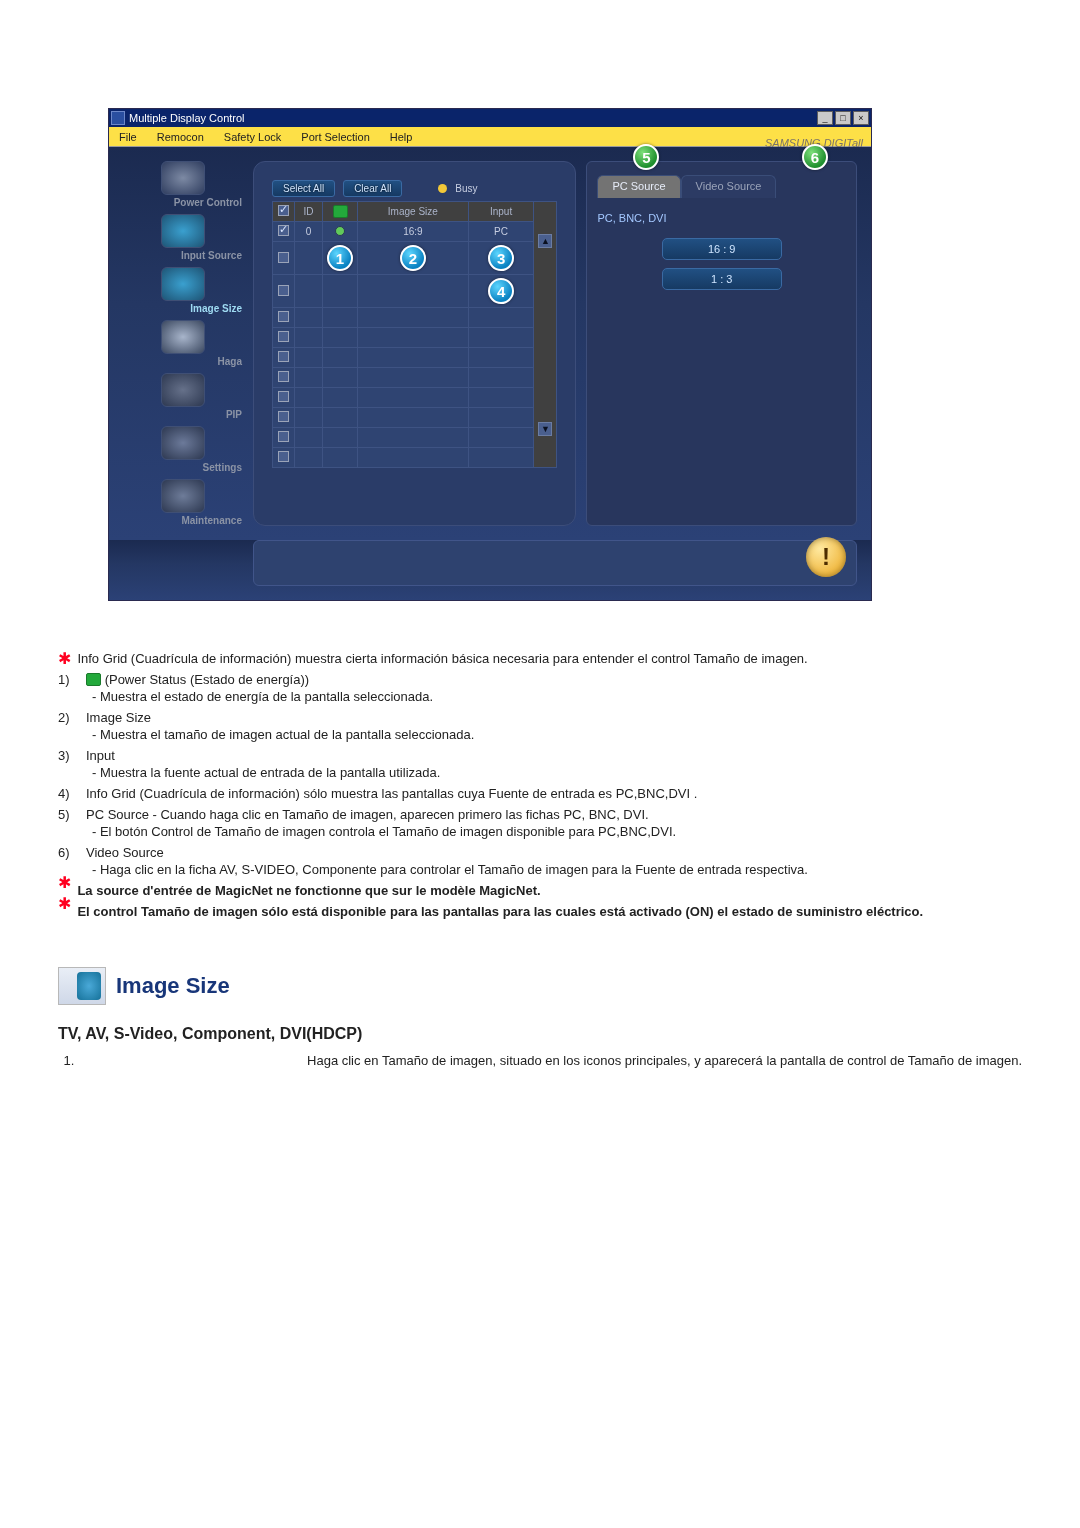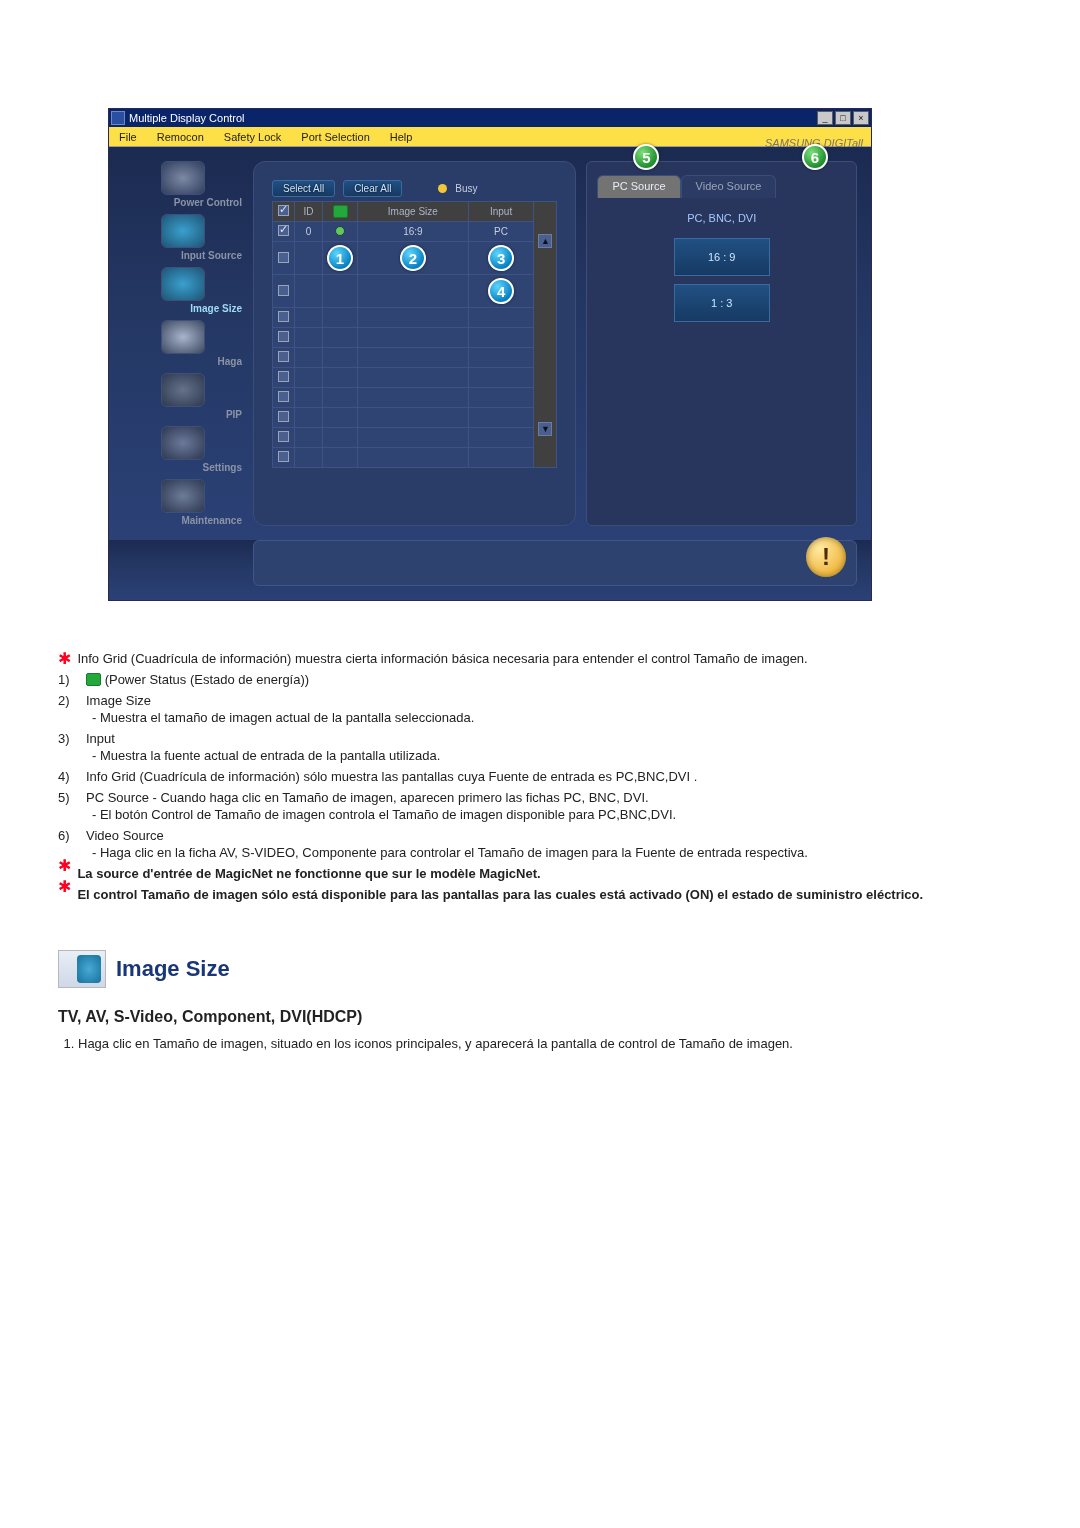--- a/index.html
+++ b/index.html
@@ -147,33 +147,33 @@
     border-bottom:none;
     border-radius:6px 6px 0 0;
     color:#9aa3b8;
     background:#2c3b64;
   }
   .tab.active { background:#737373; color:#e6ebf7; }
   .tab-marker { position:absolute; top:-28px; }
   .tab-marker.left { left:36px; }
   .tab-marker.right { right:18px; }
   .section-label {
-    text-align:center; color:#a4c8ff; font-size:11px; margin:6px 0 14px;
+    text-align:left; color:#a4c8ff; font-size:11px; margin:6px 0 14px;
   }
   .ratio-btn {
     display:block;
-    width:96px;
+    width:120px;
     margin:8px auto;
-    padding:12px 0;
+    padding:4px 0;
     text-align:center;
     font-size:11px;
     color:#cfe5ff;
     background:linear-gradient(#215083,#163a63);
     border:1px solid #3a6aa3;
-    border-radius:0;
+    border-radius:5px;
   }
   .status-inner {
     flex:1;
     height:36px;
     background:#2e426f;
     border:1px solid #41558a;
     border-radius:4px;
     position:relative;
   }
   .alert-circle {
@@ -199,21 +199,21 @@
   .section-title-row { display:flex; align-items:center; gap:10px; margin:48px 0 18px 0;}
   .title-icon {
     width:48px;height:38px;border:1px solid #b8b8b8;background:linear-gradient(#e9eef6,#cfd8e8);position:relative;
   }
   .title-icon::after {
     content:""; position:absolute; right:4px; top:4px; width:24px;height:28px;background:radial-gradient(#4aa9d8,#157199);border-radius:4px;
   }
   .section-title { font-size:22px; font-weight:bold; color:#183679; }
   .subhead { font-size:16px; font-weight:bold; margin:20px 0 10px 0; }
   .ordered { margin:0; padding-left:20px; }
-  .ordered li { margin:4px 0; }
+  .ordered li { margin:4px 0;text-align:right; }
   .grid-inner-marker { position:relative; }
 </style>
 </head>
 <body>
 
 <div class="page">
 
   <div class="app-window">
     <div class="titlebar">
       <span class="icon-placeholder"></span>
@@ -391,20 +391,21 @@
   <div class="star-line">
     <span class="star">✱</span>
     <span>Info Grid (Cuadrícula de información) muestra cierta información básica necesaria para entender el control Tamaño de imagen.</span>
   </div>
 
   <div class="num-item">
     <span class="n">1)</span>
     <span><span class="power-chip"></span>
       <span>(Power Status (Estado de energía))</span></span>
   </div>
+  <div class="sub">- Muestra el estado de energía de la pantalla seleccionada.</div>
 
   <div class="num-item">
     <span class="n">2)</span>
     <span>Image Size</span>
   </div>
   <div class="sub">- Muestra el tamaño de imagen actual de la pantalla seleccionada.</div>
 
   <div class="num-item">
     <span class="n">3)</span>
     <span>Input</span>

